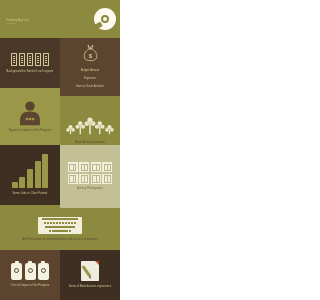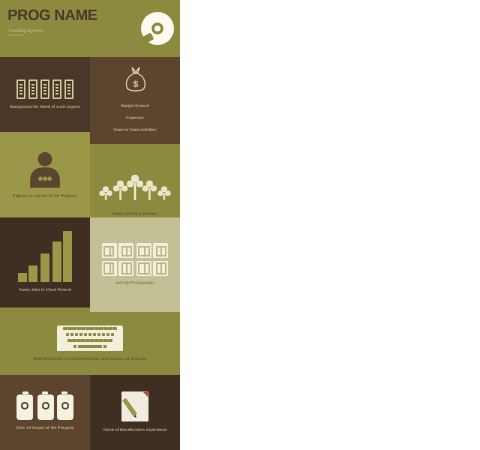--- a/index.html
+++ b/index.html
@@ -79,21 +79,20 @@
           transform:rotate(-35deg);border-radius:.4px;}
   .pencil:after{content:"";position:absolute;left:0;bottom:-2.2px;border-width:2.4px 1.4px 0 1.4px;
           border-style:solid;border-color:#5c442f transparent transparent transparent;}
 </style>
 </head>
 <body>
 
 <div class="poster">
 
   <div class="header">
-    <div class="title">PROG NAME</div>
     <div class="sub1">Funding Agency</div>
     <div class="sub2">Location</div>
     <div class="logo"></div>
   </div>
 
   <div class="cell b1l">
     <div class="docs">
       <div class="doc">
           <i></i>
           <i></i>

